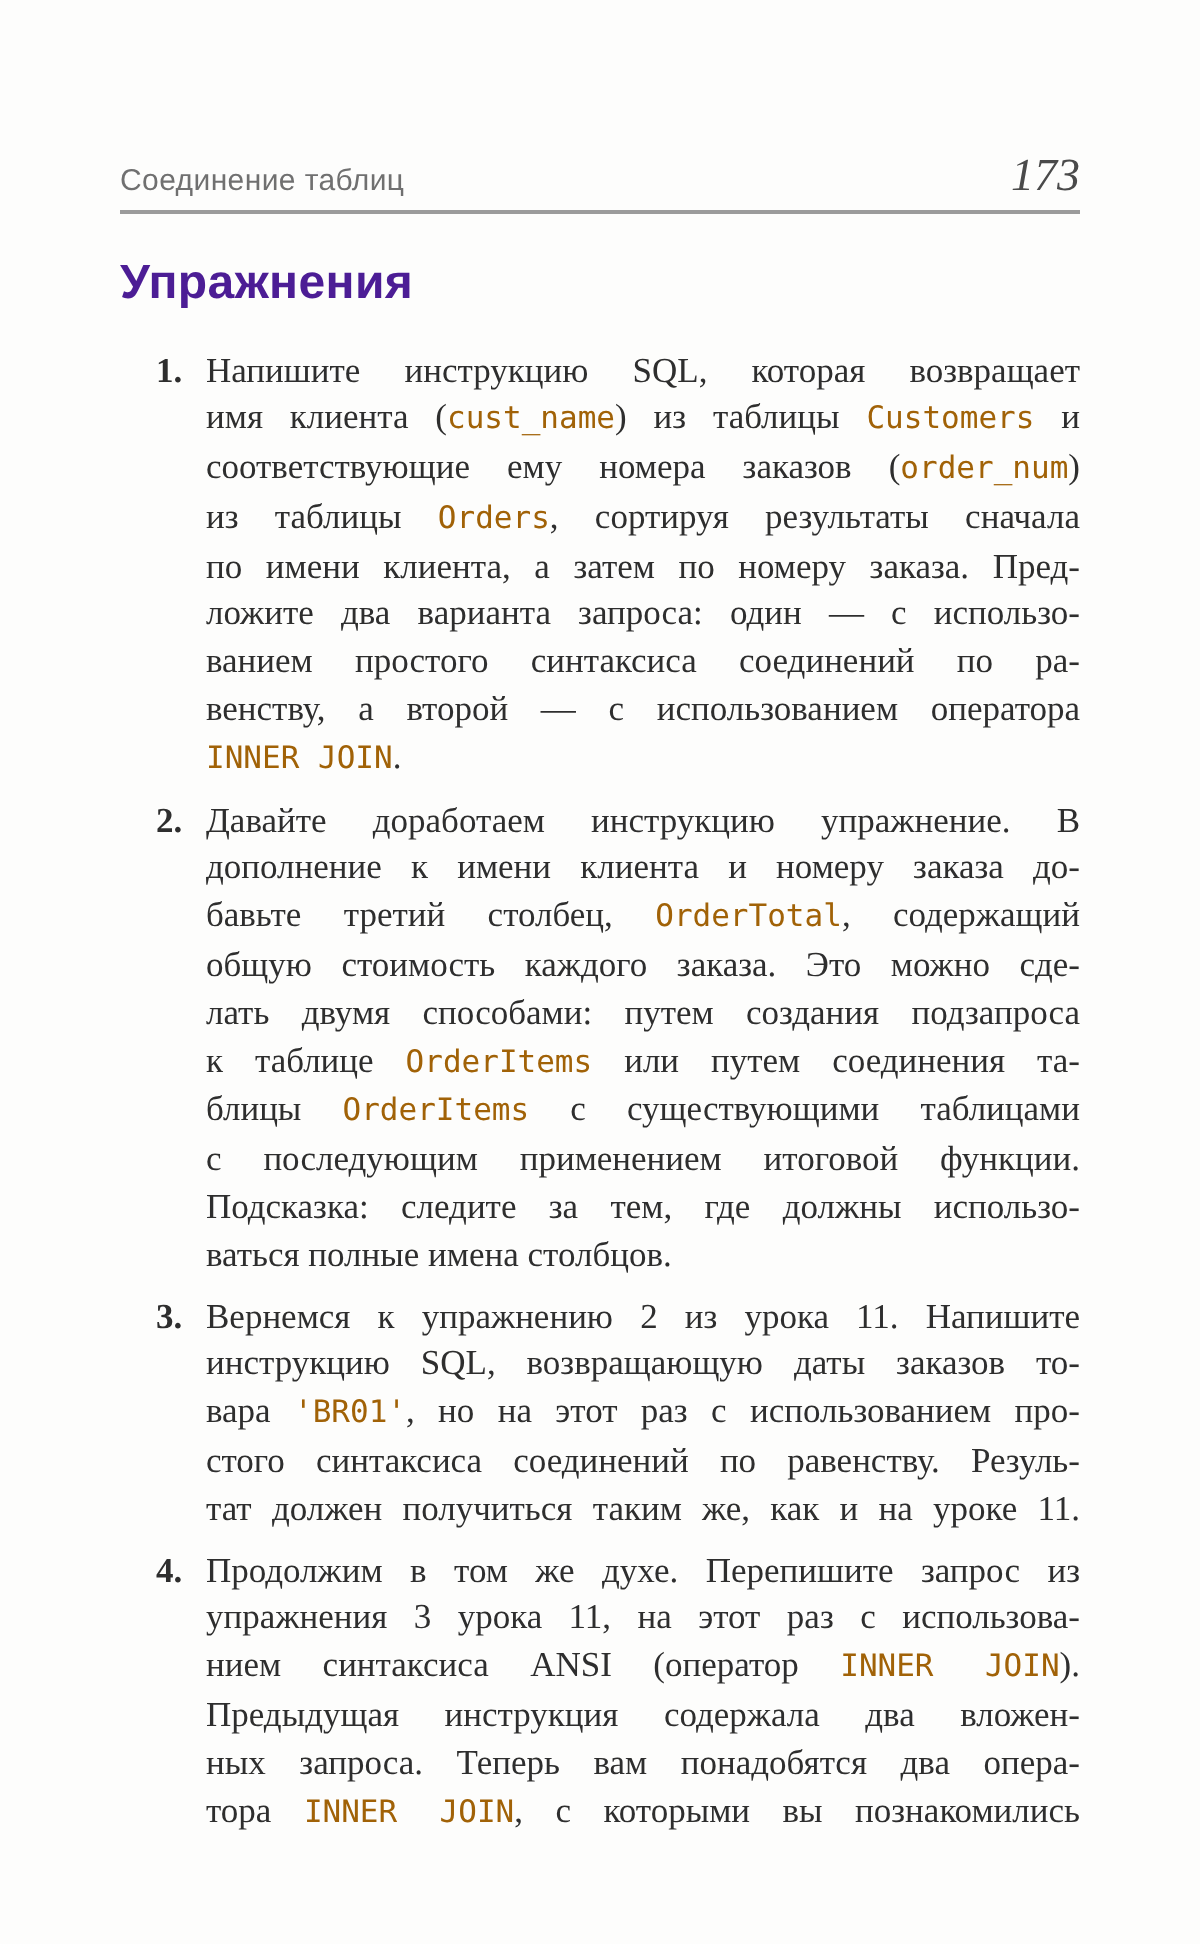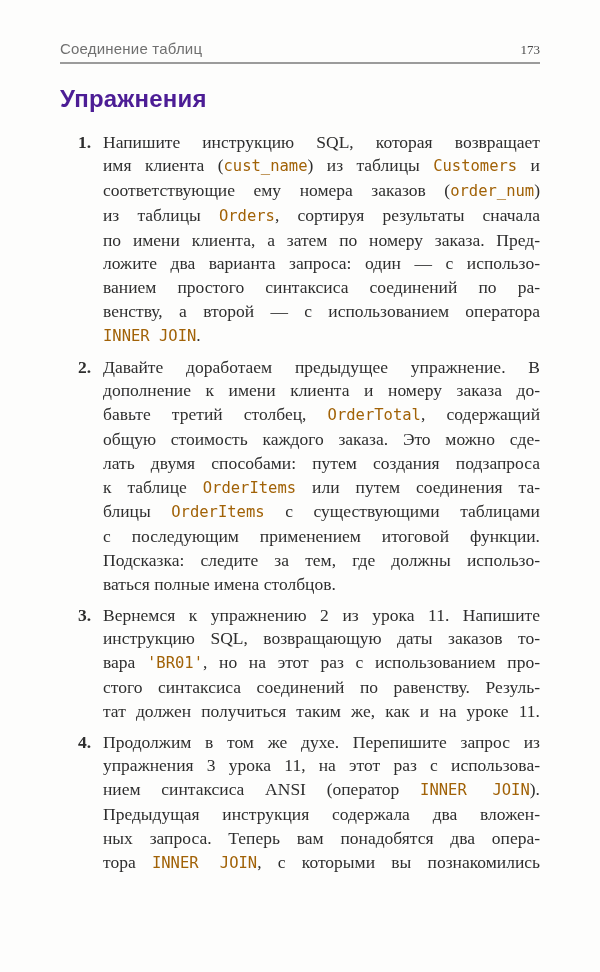--- a/index.html
+++ b/index.html
@@ -12,37 +12,39 @@
     background: #fdfdfc;
     overflow: hidden;
     font-family: "Liberation Serif", serif;
     color: #2e2e2e;
   }
   .page {
     box-sizing: border-box;
     width: 600px;
     height: 768px;
     padding: 40px 60px 12px 60px;
+    margin-top: 35px;
   }
   
   .running-header {
     display: flex;
     justify-content: space-between;
     align-items: baseline;
   }
   .running-head-title {
     font-family: "Liberation Sans", sans-serif;
     font-size: 15px;
     color: #707070;
     letter-spacing: 0.2px;
   }
   .page-number {
     font-family: "Liberation Serif", serif;
-    font-size: 13px;
+    font-size: 23px;
     color: #4a4a4a;
+    font-style: italic;
   }
   .rule {
     margin-top: 4px;
     height: 1.5px;
     background: #9b9b9b;
   }
   
   .section-heading {
     margin: 21px 0 18px 0;
     font-family: "Liberation Sans", sans-serif;
@@ -110,21 +112,21 @@
           <div class="line"><span class="seg-n">по имени клиента, а затем по номеру заказа. Пред-</span></div>
           <div class="line"><span class="seg-n">ложите два варианта запроса: один — с использо-</span></div>
           <div class="line"><span class="seg-n">ванием простого синтаксиса соединений по ра-</span></div>
           <div class="line"><span class="seg-n">венству, а второй — с использованием оператора</span></div>
           <div class="line no-just"><span class="seg-c">INNER JOIN</span><span class="seg-n">.</span></div>
         </div>
       </li>
       <li class="exercise-item">
         <span class="exercise-number">2.</span>
         <div class="exercise-body">
-          <div class="line"><span class="seg-n">Давайте доработаем предыдущее упражнение. В</span></div>
+          <div class="line"><span class="seg-n">Давайте доработаем инструкцию упражнение. В</span></div>
           <div class="line"><span class="seg-n">дополнение к имени клиента и номеру заказа до-</span></div>
           <div class="line"><span class="seg-n">бавьте третий столбец, </span><span class="seg-c">OrderTotal</span><span class="seg-n">, содержащий</span></div>
           <div class="line"><span class="seg-n">общую стоимость каждого заказа. Это можно сде-</span></div>
           <div class="line"><span class="seg-n">лать двумя способами: путем создания подзапроса</span></div>
           <div class="line"><span class="seg-n">к таблице </span><span class="seg-c">OrderItems</span><span class="seg-n"> или путем соединения та-</span></div>
           <div class="line"><span class="seg-n">блицы </span><span class="seg-c">OrderItems</span><span class="seg-n"> с существующими таблицами</span></div>
           <div class="line"><span class="seg-n">с последующим применением итоговой функции.</span></div>
           <div class="line"><span class="seg-i">Подсказка:</span><span class="seg-n"> следите за тем, где должны использо-</span></div>
           <div class="line no-just"><span class="seg-n">ваться полные имена столбцов.</span></div>
         </div>

